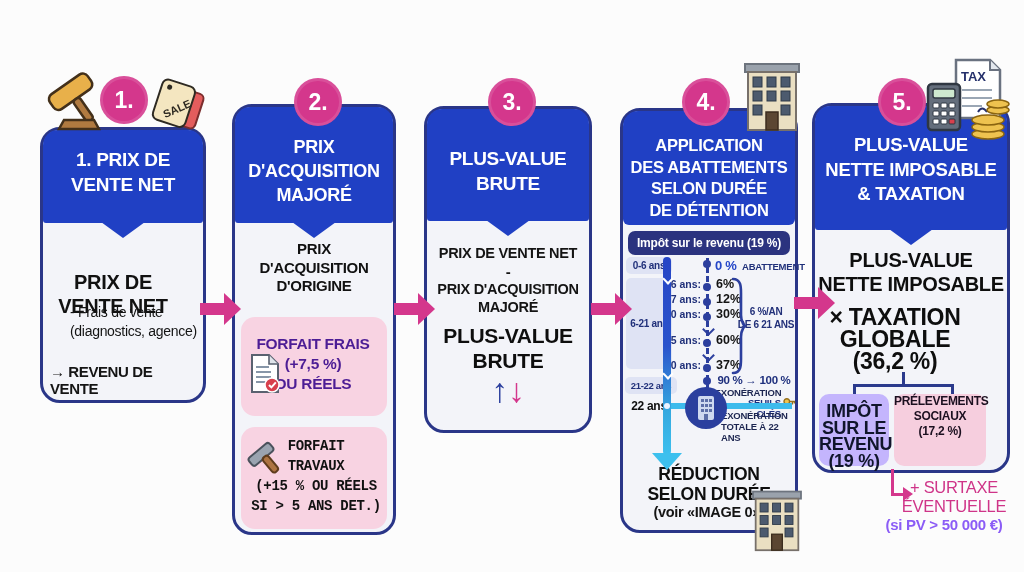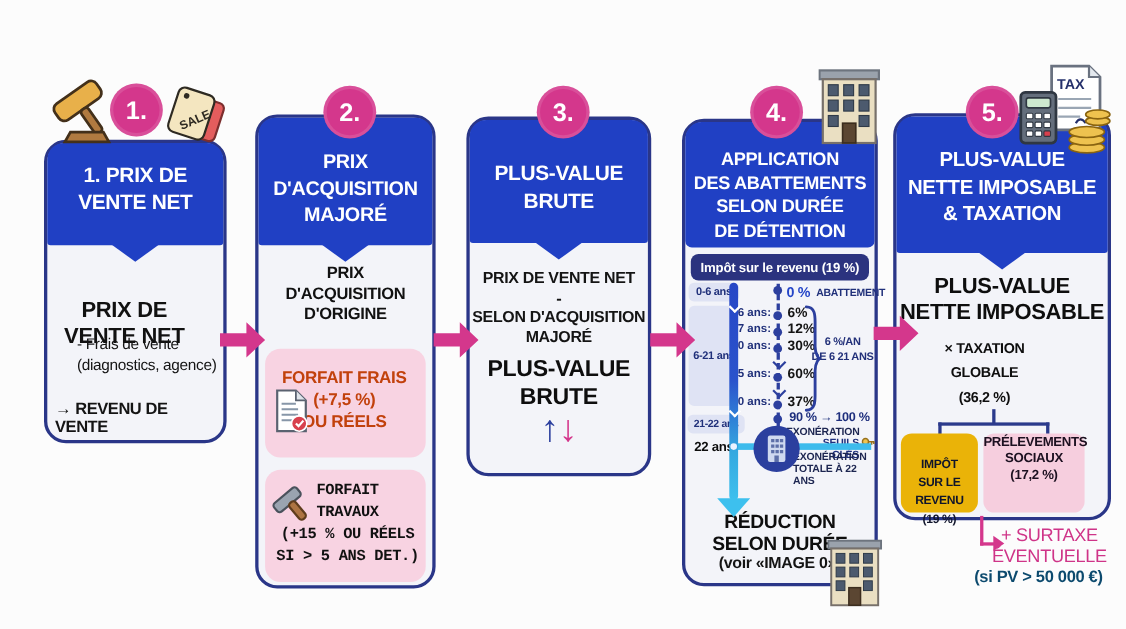--- a/index.html
+++ b/index.html
@@ -77,21 +77,21 @@
 D'ACQUISITION
 D'ORIGINE</div>
     <div class="pinkbox" style="left:6px;top:210px;width:146px;height:99px;">
       <svg class="icon" style="left:8px;top:36px;" width="32" height="42" viewBox="0 0 32 42">
         <path d="M3,2 h17 l9,9 v28 h-26 z" fill="#ffffff" stroke="#5a6270" stroke-width="2"></path>
         <path d="M20,2 v9 h9" fill="#dfe4ea" stroke="#5a6270" stroke-width="1.6"></path>
         <path d="M7,14 h13 M7,19 h15 M7,24 h15 M7,29 h10" stroke="#8796a8" stroke-width="1.8"></path>
         <circle cx="23" cy="32" r="7" fill="#d8404d" stroke="#ffffff" stroke-width="1.5"></circle>
         <path d="M20,32 l2.4,2.4 l4.4,-5" stroke="#ffffff" stroke-width="2" fill="none"></path>
       </svg>
-      <div class="pre" style="padding:17px 16px 0 14px;font-size:15.5px;line-height:20px;color:#c2410c;">FORFAIT FRAIS
+      <div class="pre" style="padding:17px 16px 0 14px;font-size:15.5px;line-height:20px;color:#4c1d95;">FORFAIT FRAIS
 (+7,5 %)
 OU RÉELS</div>
     </div>
     <div class="pinkbox" style="left:6px;top:320px;width:146px;height:102px;">
       <svg class="icon" style="left:6px;top:12px;" width="38" height="38" viewBox="0 0 38 38">
         <g transform="rotate(-40 19 19)">
           <rect x="4" y="8" width="27" height="10" rx="3" fill="#9aa4b0" stroke="#4a525c" stroke-width="2"></rect>
           <rect x="15" y="17" width="7" height="19" rx="3" fill="#ad7442" stroke="#5f3d1d" stroke-width="2"></rect>
         </g>
       </svg>
@@ -108,21 +108,21 @@
         <polygon points="0,11 24,11 24,1 41,17 24,33 24,23 0,23" fill="#d4378c"></polygon>
       </svg>
   </div>
 
   <div class="card" style="left:424px;top:106px;width:162px;height:321px;">
     <div class="chead pre" style="width:162px;height:112px;font-size:19px;line-height:25px;padding-top:37px;box-sizing:border-box;">PLUS-VALUE
 BRUTE</div>
     <div class="notch" style="left:59px;top:111px;"></div>
     <div class="ctext" style="left:0;top:136px;width:162px;font-size:14.5px;font-weight:700;">PRIX DE VENTE NET</div>
     <div class="ctext" style="left:0;top:154px;width:162px;font-size:15px;font-weight:700;">-</div>
-    <div class="ctext pre" style="left:0;top:171px;width:162px;font-size:14.5px;font-weight:700;line-height:18px;">SELON D'ACQUISITION
+    <div class="ctext pre" style="left:0;top:171px;width:162px;font-size:14.5px;font-weight:700;line-height:18px;">PRIX D'ACQUISITION
 MAJORÉ</div>
     <div class="ctext pre" style="left:0;top:214px;width:162px;font-size:21px;font-weight:800;line-height:25px;color:#0e0e0e;">PLUS-VALUE
 BRUTE</div>
     <div class="ctext" style="left:0;top:262px;width:162px;font-size:34px;font-weight:700;">
       <span style="color:#2b3f9e;">↑</span><span style="color:#d4378c;">↓</span>
     </div>
   </div>
   <div class="step-num" style="left:488px;top:78px;">3.</div>
 
   <div class="parrow" style="left:591px;top:292px;">
@@ -247,31 +247,31 @@
       </svg>
   </div>
 
   <div class="card" style="left:812px;top:103px;width:192px;height:364px;">
     <div class="chead pre" style="width:192px;height:124px;font-size:18.5px;line-height:24.5px;padding-top:27px;box-sizing:border-box;">PLUS-VALUE
 NETTE IMPOSABLE
 &amp; TAXATION</div>
     <div class="notch" style="left:74px;top:123px;"></div>
     <div class="ctext pre" style="left:0;top:142px;width:192px;font-size:20px;font-weight:800;line-height:24px;color:#0e0e0e;">PLUS-VALUE
 NETTE IMPOSABLE</div>
-    <div class="ctext pre" style="left:0;top:200px;width:160px;font-size:13px;font-weight:800;line-height:22px;color:#0e0e0e;">× TAXATION
+    <div class="ctext pre" style="left:0;top:200px;width:160px;font-size:23px;font-weight:800;line-height:22px;color:#0e0e0e;">× TAXATION
 GLOBALE
 (36,2 %)</div>
 
     <div class="abs" style="left:87px;top:266px;width:3px;height:14px;background:#2b3a8c;"></div>
     <div class="abs" style="left:38px;top:278px;width:101px;height:3px;background:#2b3a8c;"></div>
     <div class="abs" style="left:38px;top:278px;width:3px;height:12px;background:#2b3a8c;"></div>
     <div class="abs" style="left:136px;top:278px;width:3px;height:12px;background:#2b3a8c;"></div>
 
-    <div class="abs pre" style="left:4px;top:288px;width:70px;height:72px;background:#eab308;border-radius:10px;text-align:center;
-                font-size:11px;font-weight:800;line-height:16.5px;padding-top:20px;box-sizing:border-box;color:#10152b;letter-spacing:-0.3px;">IMPÔT
+    <div class="abs pre" style="left:4px;top:288px;width:70px;height:72px;background:#c4b5fd;border-radius:10px;text-align:center;
+                font-size:18px;font-weight:800;line-height:16.5px;padding-top:9px;box-sizing:border-box;color:#10152b;letter-spacing:-0.3px;">IMPÔT
 SUR LE
 REVENU
 (19 %)</div>
     <div class="abs pre" style="left:79px;top:288px;width:92px;height:72px;background:#f6cede;border-radius:10px;text-align:center;
                 font-size:12px;font-weight:800;line-height:15px;padding-top:0;box-sizing:border-box;color:#1c1020;letter-spacing:-0.3px;">PRÉLEVEMENTS
 SOCIAUX
 (17,2 %)</div>
   </div>
   <div class="step-num" style="left:878px;top:78px;">5.</div>
 
@@ -301,15 +301,15 @@
       <ellipse cx="72" cy="52" rx="11" ry="4"></ellipse>
         <ellipse cx="72" cy="46" rx="11" ry="4"></ellipse>
     </g>
   </svg>
 
   <div class="abs" style="left:891px;top:469px;width:3px;height:27px;background:#d4378c;z-index:4;"></div>
   <div class="abs" style="left:891px;top:493px;width:13px;height:3px;background:#d4378c;z-index:4;"></div>
   <div class="abs" style="left:903px;top:487px;width:0;height:0;border-left:10px solid #d4378c;border-top:7px solid transparent;border-bottom:7px solid transparent;z-index:4;"></div>
   <div class="ctext pre" style="left:885px;top:478px;width:138px;font-size:16.5px;font-weight:400;line-height:19px;color:#cf3488;">+ SURTAXE
 ÉVENTUELLE</div>
-  <div class="ctext" style="left:868px;top:516px;width:152px;font-size:15px;font-weight:600;color:#0c4a6e;">(si PV &gt; 50 000 €)</div>
+  <div class="ctext" style="left:868px;top:516px;width:152px;font-size:15px;font-weight:600;color:#8b5cf6;">(si PV &gt; 50 000 €)</div>
 
 </div>
 
 </body></html>

